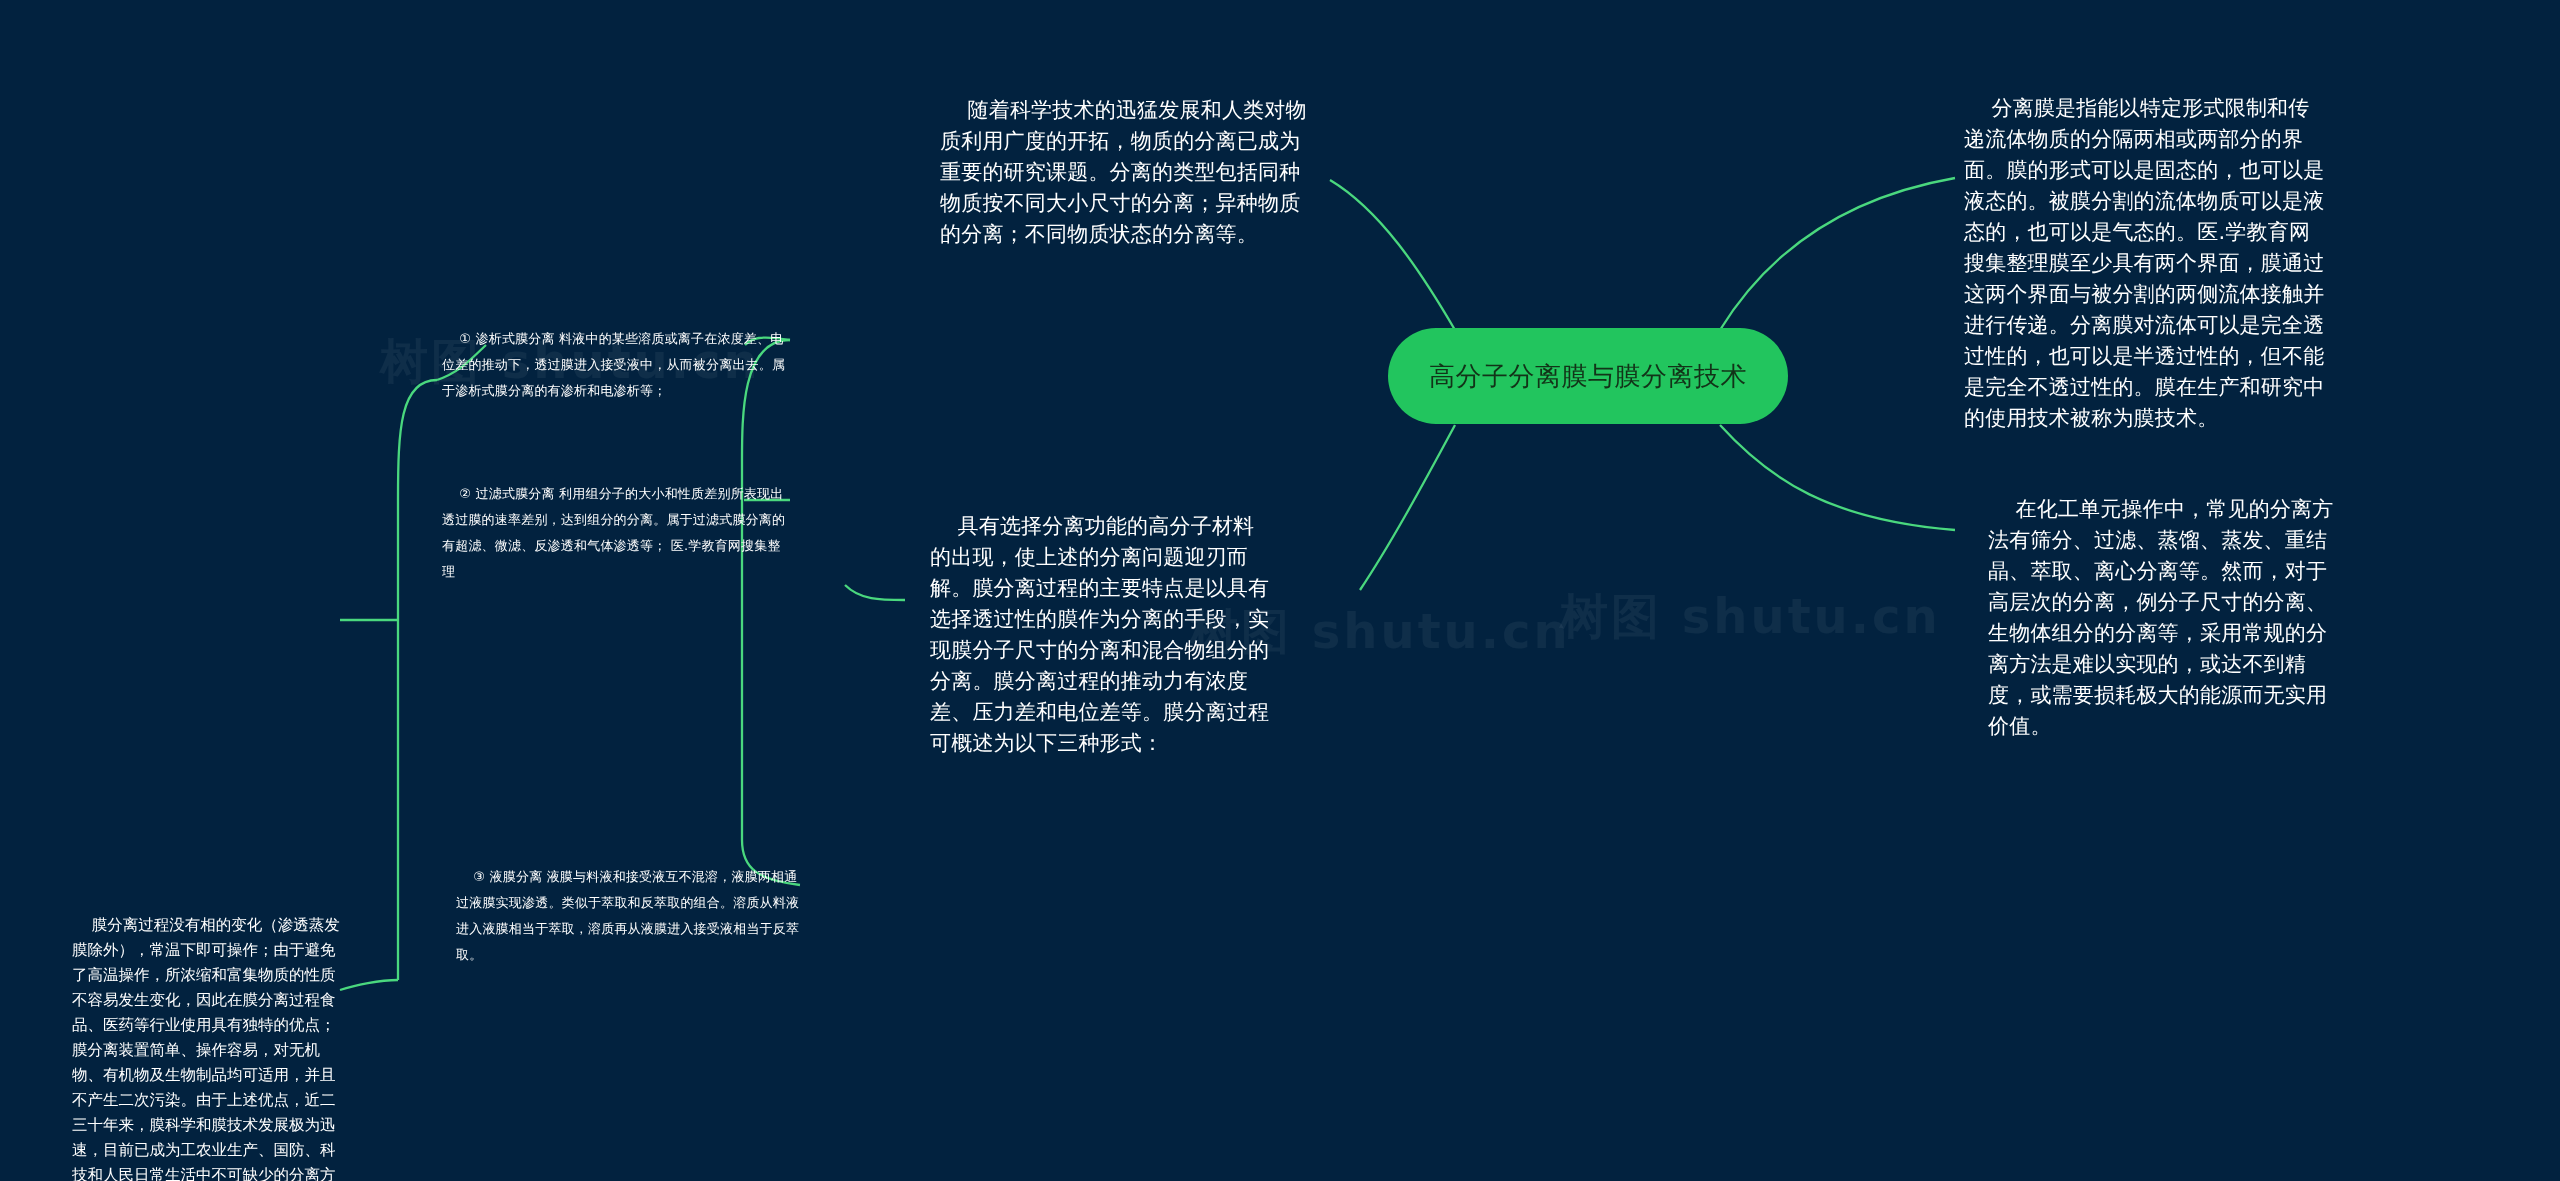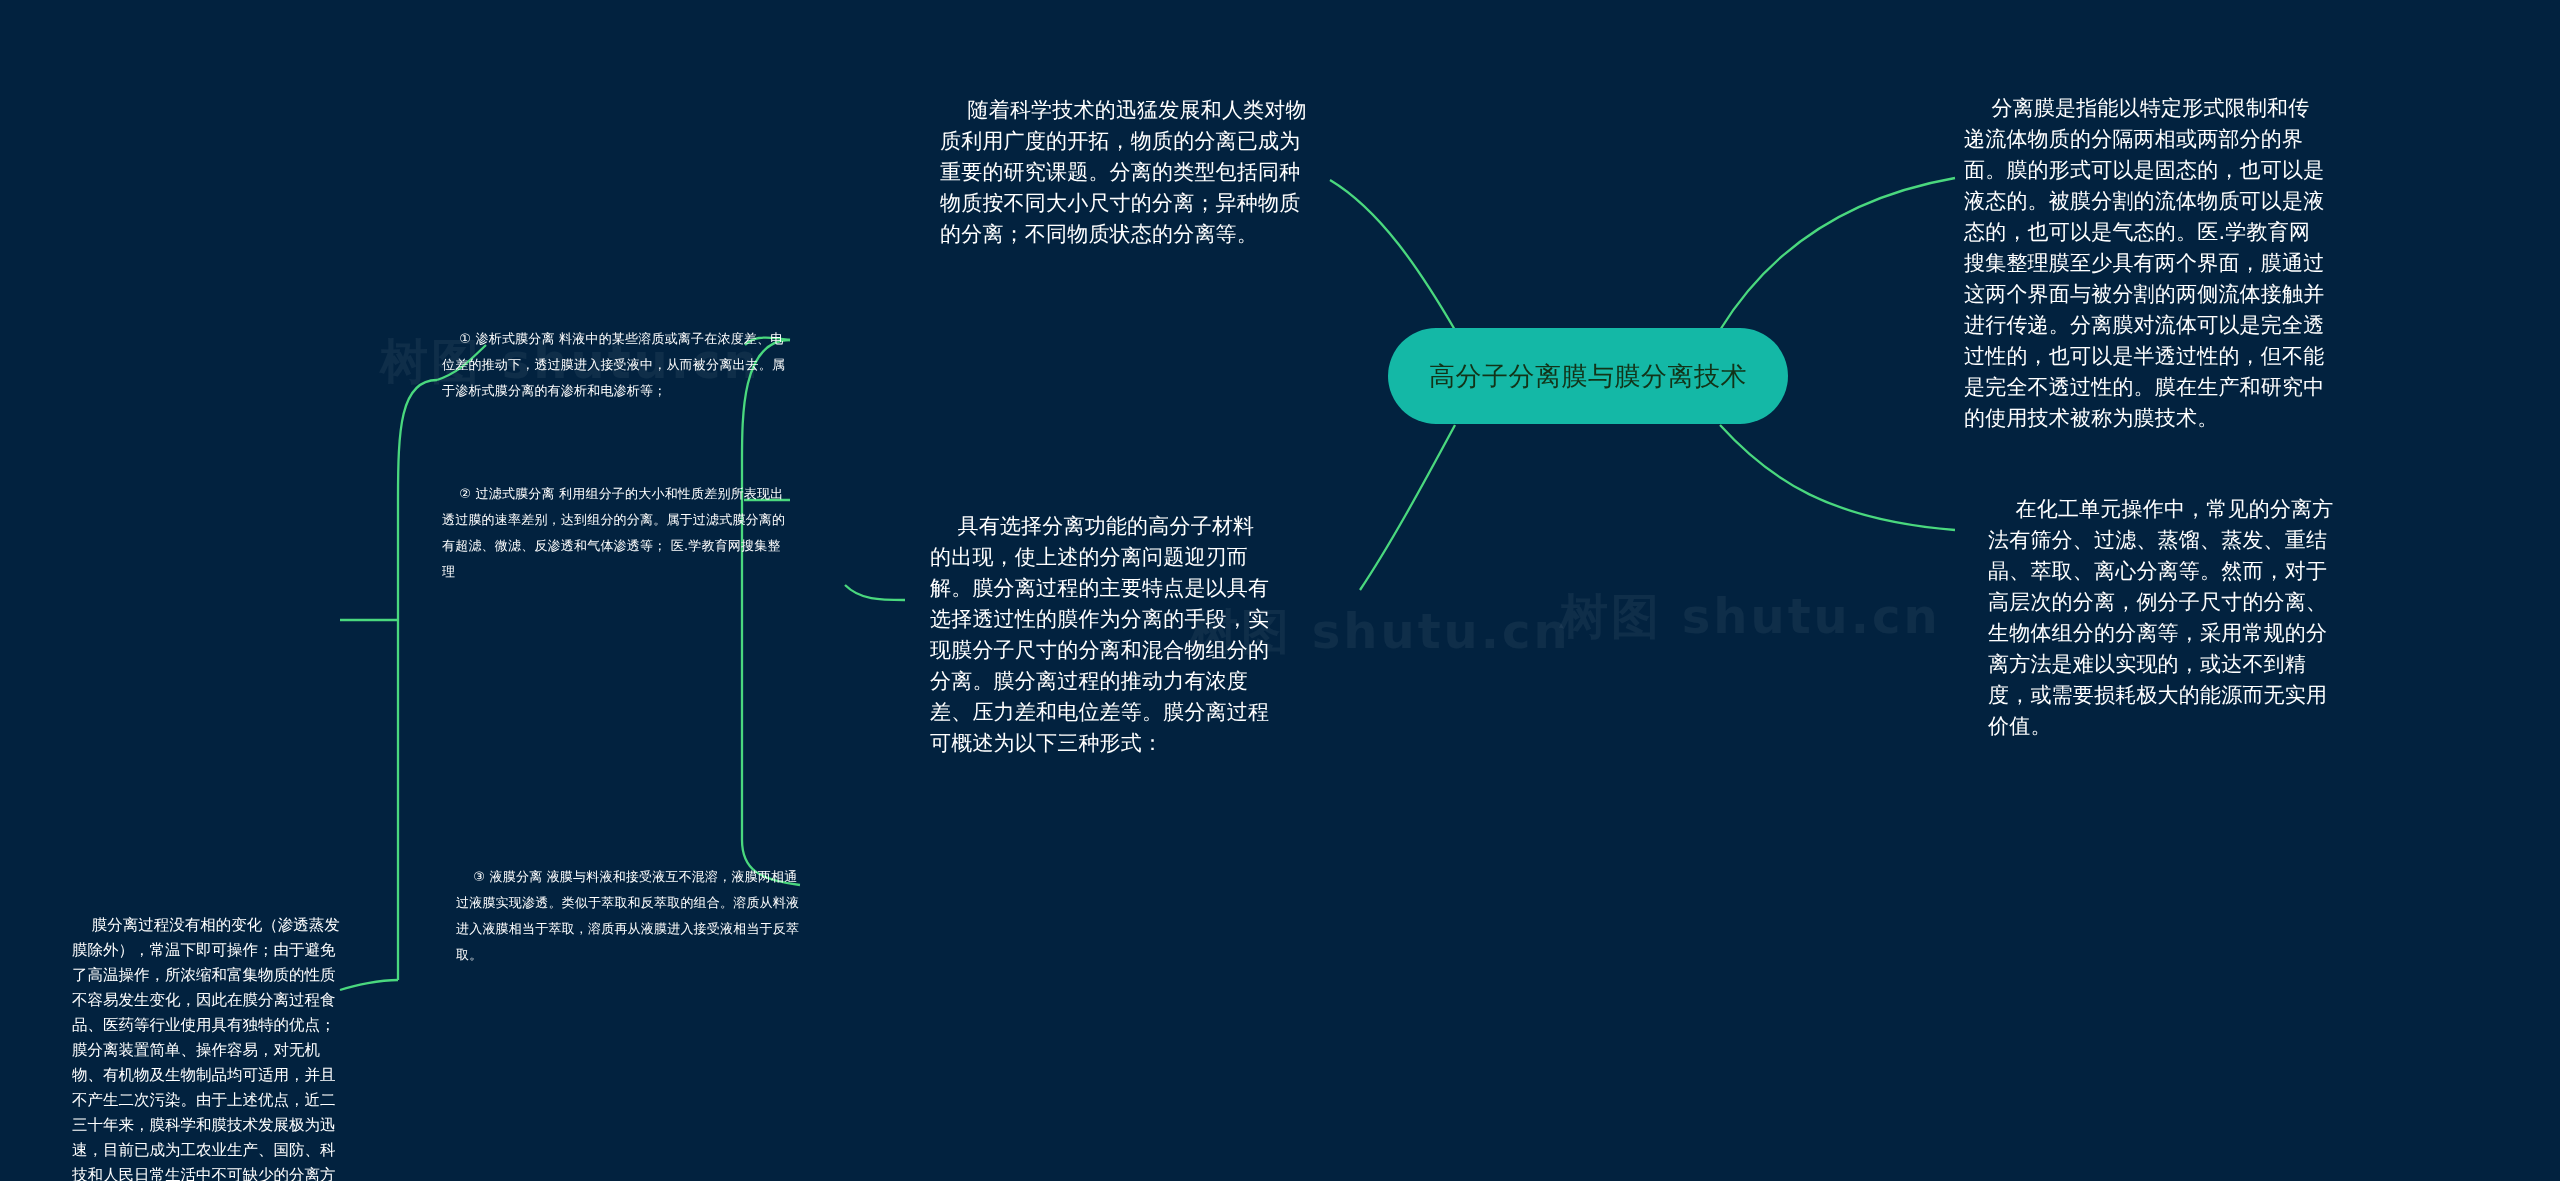--- a/index.html
+++ b/index.html
@@ -115,21 +115,21 @@
       <path d="M790,340 C760,335 752,338 745,345"></path>
       <path d="M790,500 C762,500 752,500 744,500"></path>
 
       <path d="M437,380 C400,380 398,430 398,500 C398,600 398,700 398,790 C398,860 398,920 398,980"></path>
       <path d="M437,380 C460,372 470,360 486,345"></path>
       <path d="M398,620 C380,620 355,620 340,620"></path>
       <path d="M398,980 C380,980 355,985 340,990"></path>
     </g>
   </svg>
 
-  <div id="root-node" style="background: #14b8a6; color: rgb(18, 51, 24);">
+  <div id="root-node" style="background: #22c55e; color: rgb(18, 51, 24);">
     <span>高分子分离膜与膜分离技术</span>
   </div>
 
   <div class="node text-node" style="left:940px; top:64px; width:380px;">
     <span>随着科学技术的迅猛发展和人类对物质利用广度的开拓，物质的分离已成为重要的研究课题。分离的类型包括同种物质按不同大小尺寸的分离；异种物质的分离；不同物质状态的分离等。</span>
   </div>
 
   <div class="node text-node" style="left:1964px; top:62px; width:362px;">
     <span>分离膜是指能以特定形式限制和传递流体物质的分隔两相或两部分的界面。膜的形式可以是固态的，也可以是液态的。被膜分割的流体物质可以是液态的，也可以是气态的。医.学教育网搜集整理膜至少具有两个界面，膜通过这两个界面与被分割的两侧流体接触并进行传递。分离膜对流体可以是完全透过性的，也可以是半透过性的，但不能是完全不透过性的。膜在生产和研究中的使用技术被称为膜技术。</span>
   </div>

